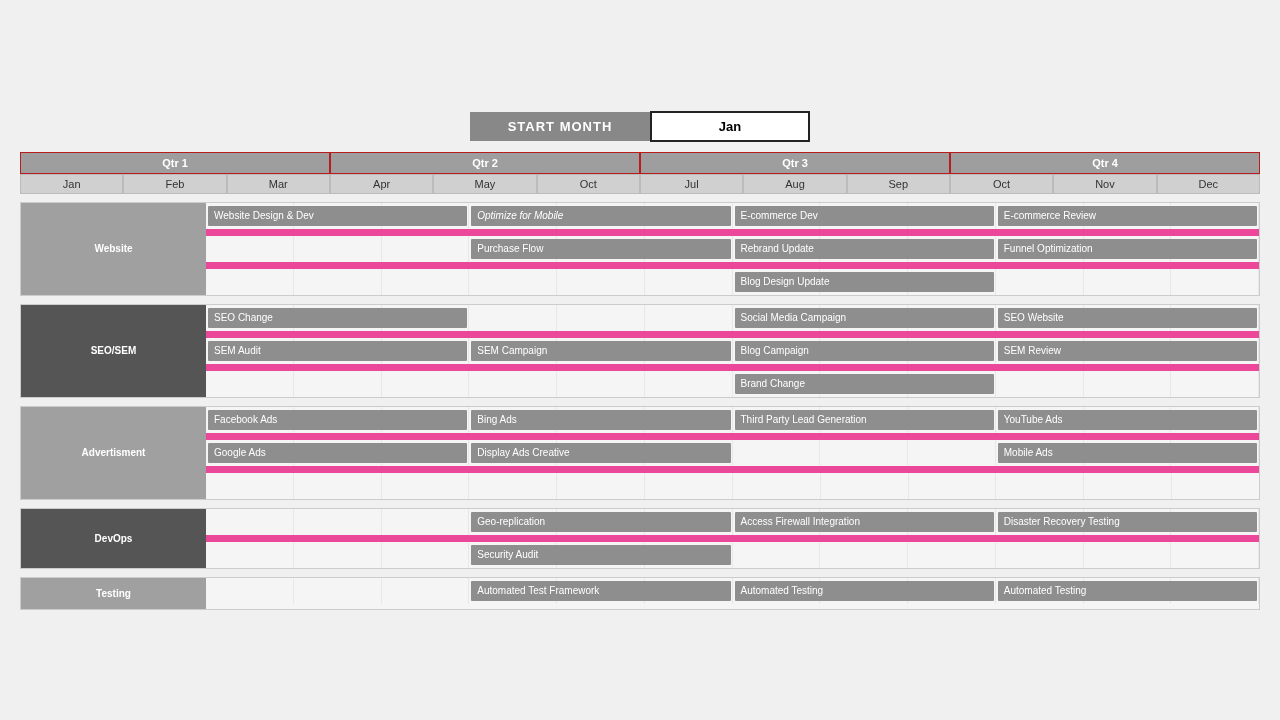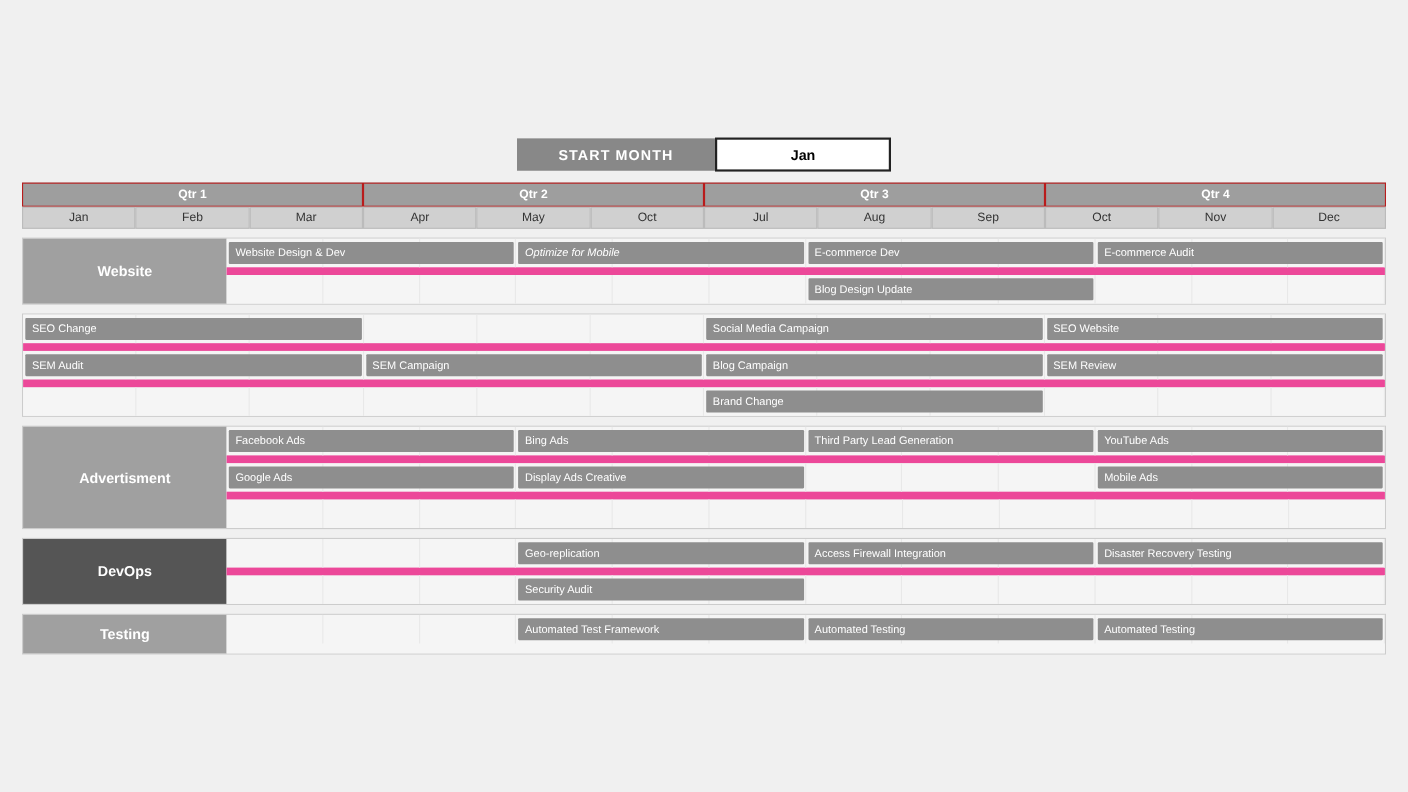--- a/index.html
+++ b/index.html
@@ -94,21 +94,21 @@
       margin-top: 8px;
       border: 1px solid #ccc;
     }
     .row-label {
       width: 185px;
       min-width: 185px;
       display: flex;
       align-items: center;
       justify-content: center;
       font-weight: bold;
-      font-size: 13px;
+      font-size: 10px;
       color: #fff;
       text-align: center;
       padding: 10px 5px;
     }
     .row-label.light { background: #a0a0a0; }
     .row-label.dark { background: #555; }
     .tasks-grid {
       flex: 1;
       display: flex;
       flex-direction: column;
@@ -192,40 +192,58 @@
               <div class="grid-cell"></div>
               <div class="grid-cell"></div>
               <div class="grid-cell"></div>
               <div class="grid-cell"></div>
               <div class="grid-cell"></div>
               <div class="grid-cell"></div>
               <div class="grid-cell"></div>
               <div class="abs-bar" style="left: calc(0% + 2px); width: calc(25% - 4px);">Website Design &amp; Dev</div>
               <div class="abs-bar" style="left: calc(25% + 2px); width: calc(25% - 4px); font-style: italic;">Optimize for Mobile</div>
               <div class="abs-bar" style="left: calc(50% + 2px); width: calc(25% - 4px);">E-commerce Dev</div>
-              <div class="abs-bar" style="left: calc(75% + 2px); width: calc(25% - 4px);">E-commerce Audit</div>
+              <div class="abs-bar" style="left: calc(75% + 2px); width: calc(25% - 4px);">E-commerce Review</div>
+            </div>
+            <div class="month-grid-row">
+              <div class="grid-cell"></div>
+              <div class="grid-cell"></div>
+              <div class="grid-cell"></div>
+              <div class="grid-cell"></div>
+              <div class="grid-cell"></div>
+              <div class="grid-cell"></div>
+              <div class="grid-cell"></div>
+              <div class="grid-cell"></div>
+              <div class="grid-cell"></div>
+              <div class="grid-cell"></div>
+              <div class="grid-cell"></div>
+              <div class="grid-cell"></div>
+              <div class="abs-bar" style="left: calc(25% + 2px); width: calc(25% - 4px);">Purchase Flow</div>
+              <div class="abs-bar" style="left: calc(50% + 2px); width: calc(25% - 4px);">Rebrand Update</div>
+              <div class="abs-bar" style="left: calc(75% + 2px); width: calc(25% - 4px);">Funnel Optimization</div>
             </div>
             <div class="month-grid-row">
               <div class="grid-cell"></div>
               <div class="grid-cell"></div>
               <div class="grid-cell"></div>
               <div class="grid-cell"></div>
               <div class="grid-cell"></div>
               <div class="grid-cell"></div>
               <div class="grid-cell"></div>
               <div class="grid-cell"></div>
               <div class="grid-cell"></div>
               <div class="grid-cell"></div>
               <div class="grid-cell"></div>
               <div class="grid-cell"></div>
               <div class="abs-bar" style="left: calc(50% + 2px); width: calc(25% - 4px);">Blog Design Update</div>
             </div>
           </div>
         </div>
         <div class="category-section">
+          <div class="row-label dark">SEO/SEM</div>
           <div class="tasks-grid">
             <div class="month-grid-row">
               <div class="grid-cell"></div>
               <div class="grid-cell"></div>
               <div class="grid-cell"></div>
               <div class="grid-cell"></div>
               <div class="grid-cell"></div>
               <div class="grid-cell"></div>
               <div class="grid-cell"></div>
               <div class="grid-cell"></div>

